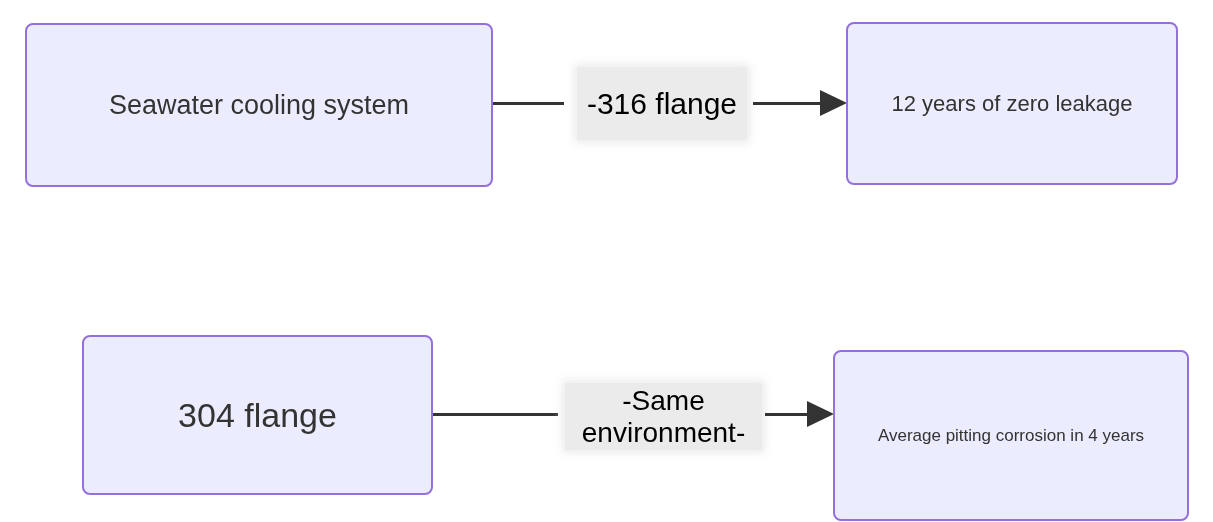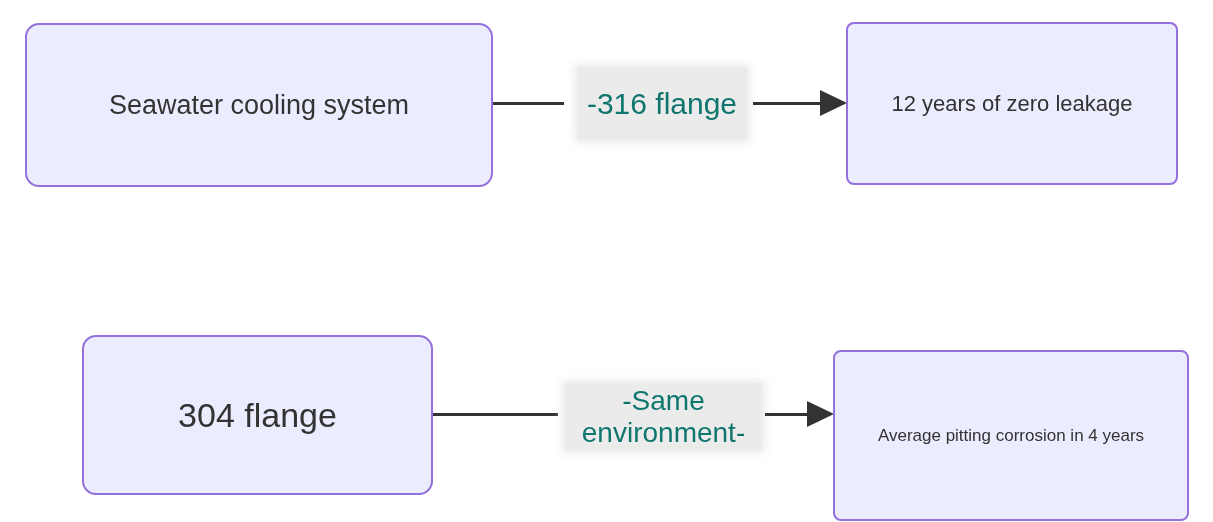--- a/index.html
+++ b/index.html
@@ -20,21 +20,21 @@
     position: absolute;
     box-sizing: border-box;
     background: #ECECFF;
     border: 2.5px solid #9370DB;
     display: flex;
     align-items: center;
     justify-content: center;
     text-align: center;
     color: #333333;
   }
-  .node.rect   { border-radius: 14px; }
+  .node.rect   { border-radius: 8px; }
   .node.rounded{ border-radius: 8px; }
 
   #node-a { left: 25px;  top: 23px;  width: 468px; height: 164px; font-size: 27px; }
   #node-b { left: 846px; top: 22px;  width: 332px; height: 163px; font-size: 22px; }
   #node-c { left: 82px;  top: 335px; width: 351px; height: 160px; font-size: 34px; }
   #node-d { left: 833px; top: 334px; width: 356px; height: 171px; font-size: 17px; margin-top: 16px; }
 
   .edge-line {
     position: absolute;
     height: 3px;
@@ -56,21 +56,21 @@
   #arrow-2 { left: 807px; top: 401px; }
 
   .edge-label {
     position: absolute;
     background: #ebebeb;
     box-shadow: 0 0 8px 3px rgba(235,235,235,0.95);
     display: flex;
     align-items: center;
     justify-content: center;
     text-align: center;
-    color: #0f766e;
+    color: #000000;
   }
   #edge-label-1 { left: 577px; top: 67px;  width: 170px; height: 73px; font-size: 30px; }
   #edge-label-2 { left: 565px; top: 383px; width: 197px; height: 67px; font-size: 28px; }
 </style>
 </head>
 <body>
 
 <div class="diagram">
 
   <div class="node rect" id="node-a">

